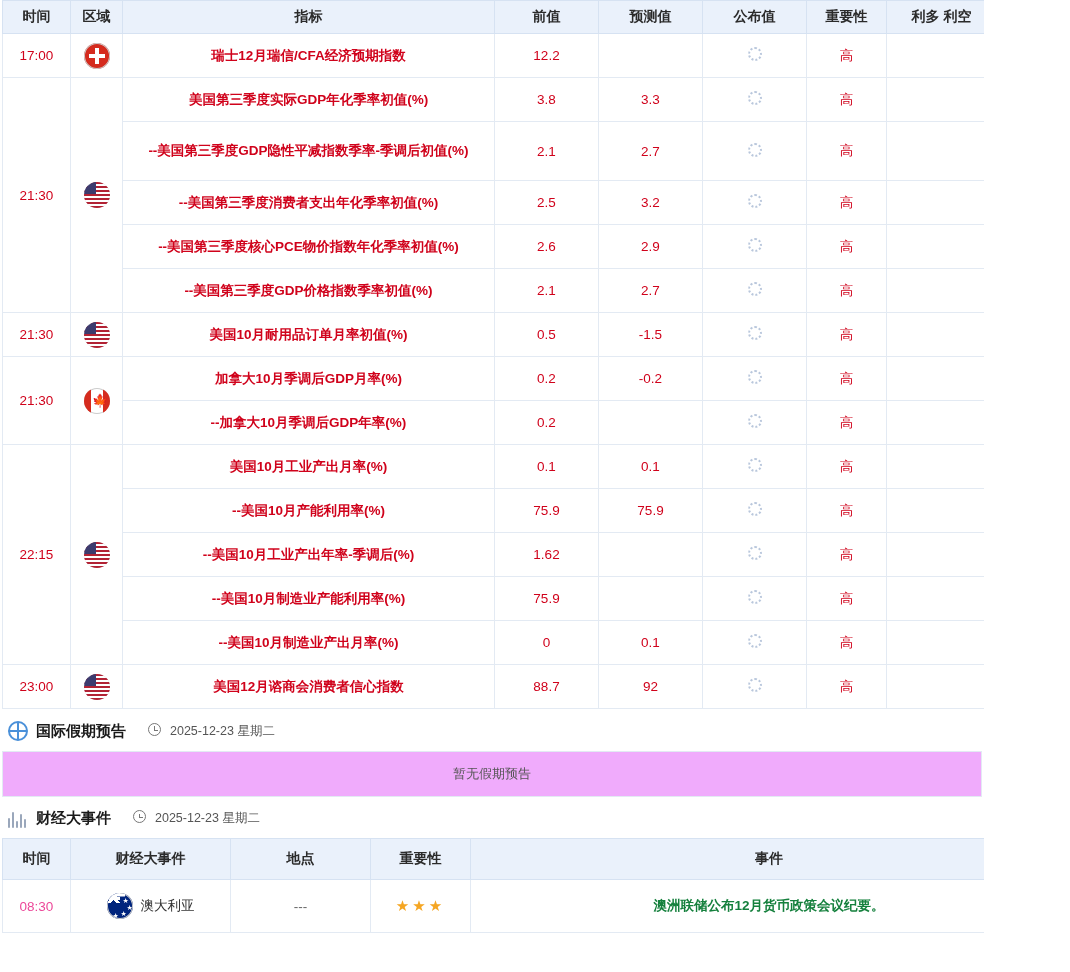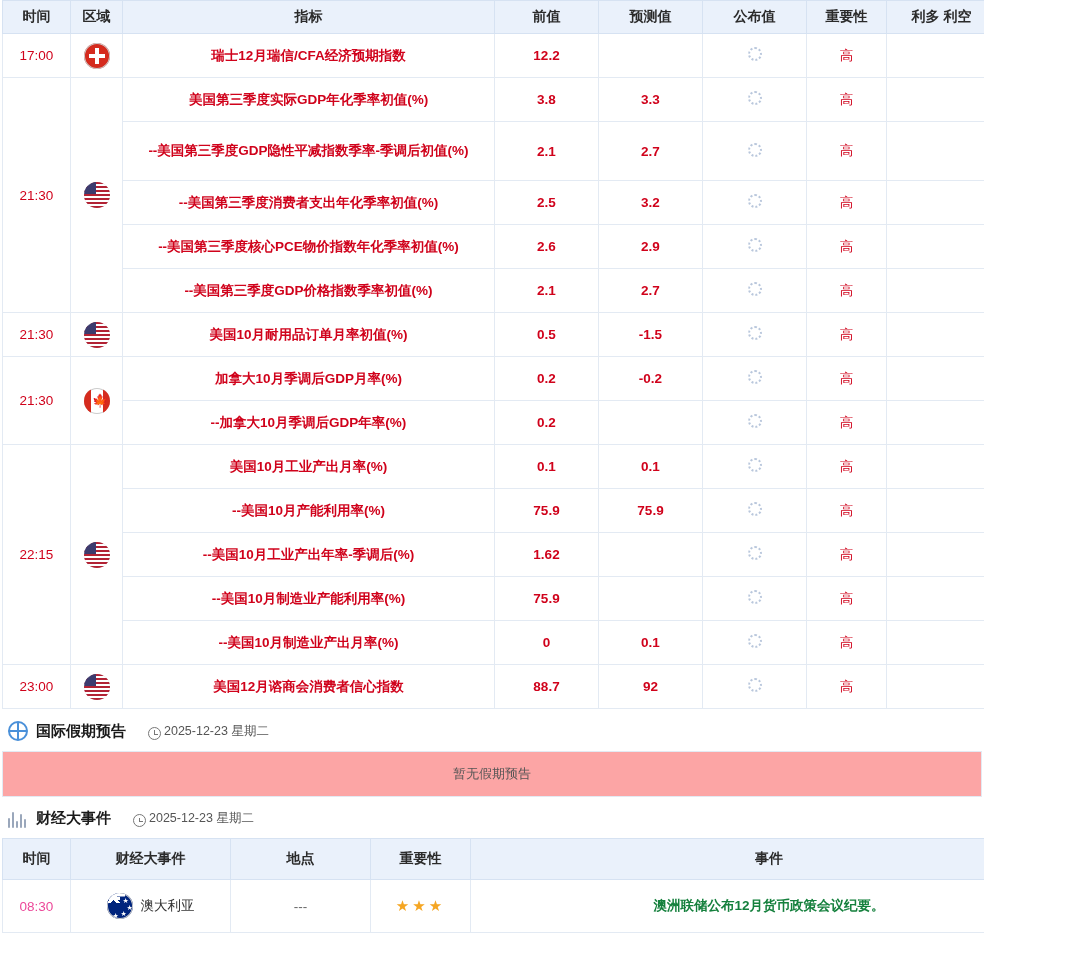--- a/index.html
+++ b/index.html
@@ -50,21 +50,21 @@
   td.region { width: 50px; }
   td.indicator {
     text-align: left;
     color: #e00000;
     font-weight: bold;
     font-size: 13.5px;
     padding-left: 10px;
     line-height: 1.45;
   }
   td.prev, td.fore {
-    font-weight: bold;
+    font-weight: normal;
     color: #e00000;
     font-size: 13.5px;
   }
   td.pub { }
   td.imp { color: #222; font-weight: normal; font-size: 13.5px;}
   td.bull { }
   td.read { }
 
   
   col.c-time { width: 68px; }
@@ -155,21 +155,21 @@
     background:#d08b2e; transform: rotate(-20deg); transform-origin: left bottom;
   }
 
   
   .sect {
     display:flex; align-items:center; gap:8px;
     padding: 12px 0 10px 8px;
     font-size: 15px; font-weight: bold; color: #1a1a1a;
   }
   .sect .date {
-    font-size: 12.5px; font-weight: normal; color:#555; display:flex; align-items:flex-end; gap:3px;
+    font-size: 12.5px; font-weight: normal; color:#555; display:flex; align-items:flex-start; gap:9px;
     margin-left: 14px;
   }
   .globe-icon {
     width:20px; height:20px; border-radius:50%;
     border:2px solid #4a90d9; box-sizing:border-box; position:relative;
   }
   .globe-icon:before {
     content:""; position:absolute; left:50%; top:0; width:1.6px; height:16px;
     background:#4a90d9; margin-left:-0.8px;
   }
@@ -193,21 +193,21 @@
   }
   .wave-icon span:nth-child(1){ left:0; height:10px; }
   .wave-icon span:nth-child(2){ left:4px; height:16px; }
   .wave-icon span:nth-child(3){ left:8px; height:7px; }
   .wave-icon span:nth-child(4){ left:12px; height:14px; }
   .wave-icon span:nth-child(5){ left:16px; height:9px; }
 
   .empty-box {
     margin: 0 2px;
     border:1px solid #e3eaf3;
-    background:#fca5a5;
+    background:#f0abfc;
     height:44px;
     line-height:44px;
     text-align:center;
     font-size:13px;
     color:#555;
   }
 
   table.ev {
     width: 1066px;
     border-collapse: collapse;

